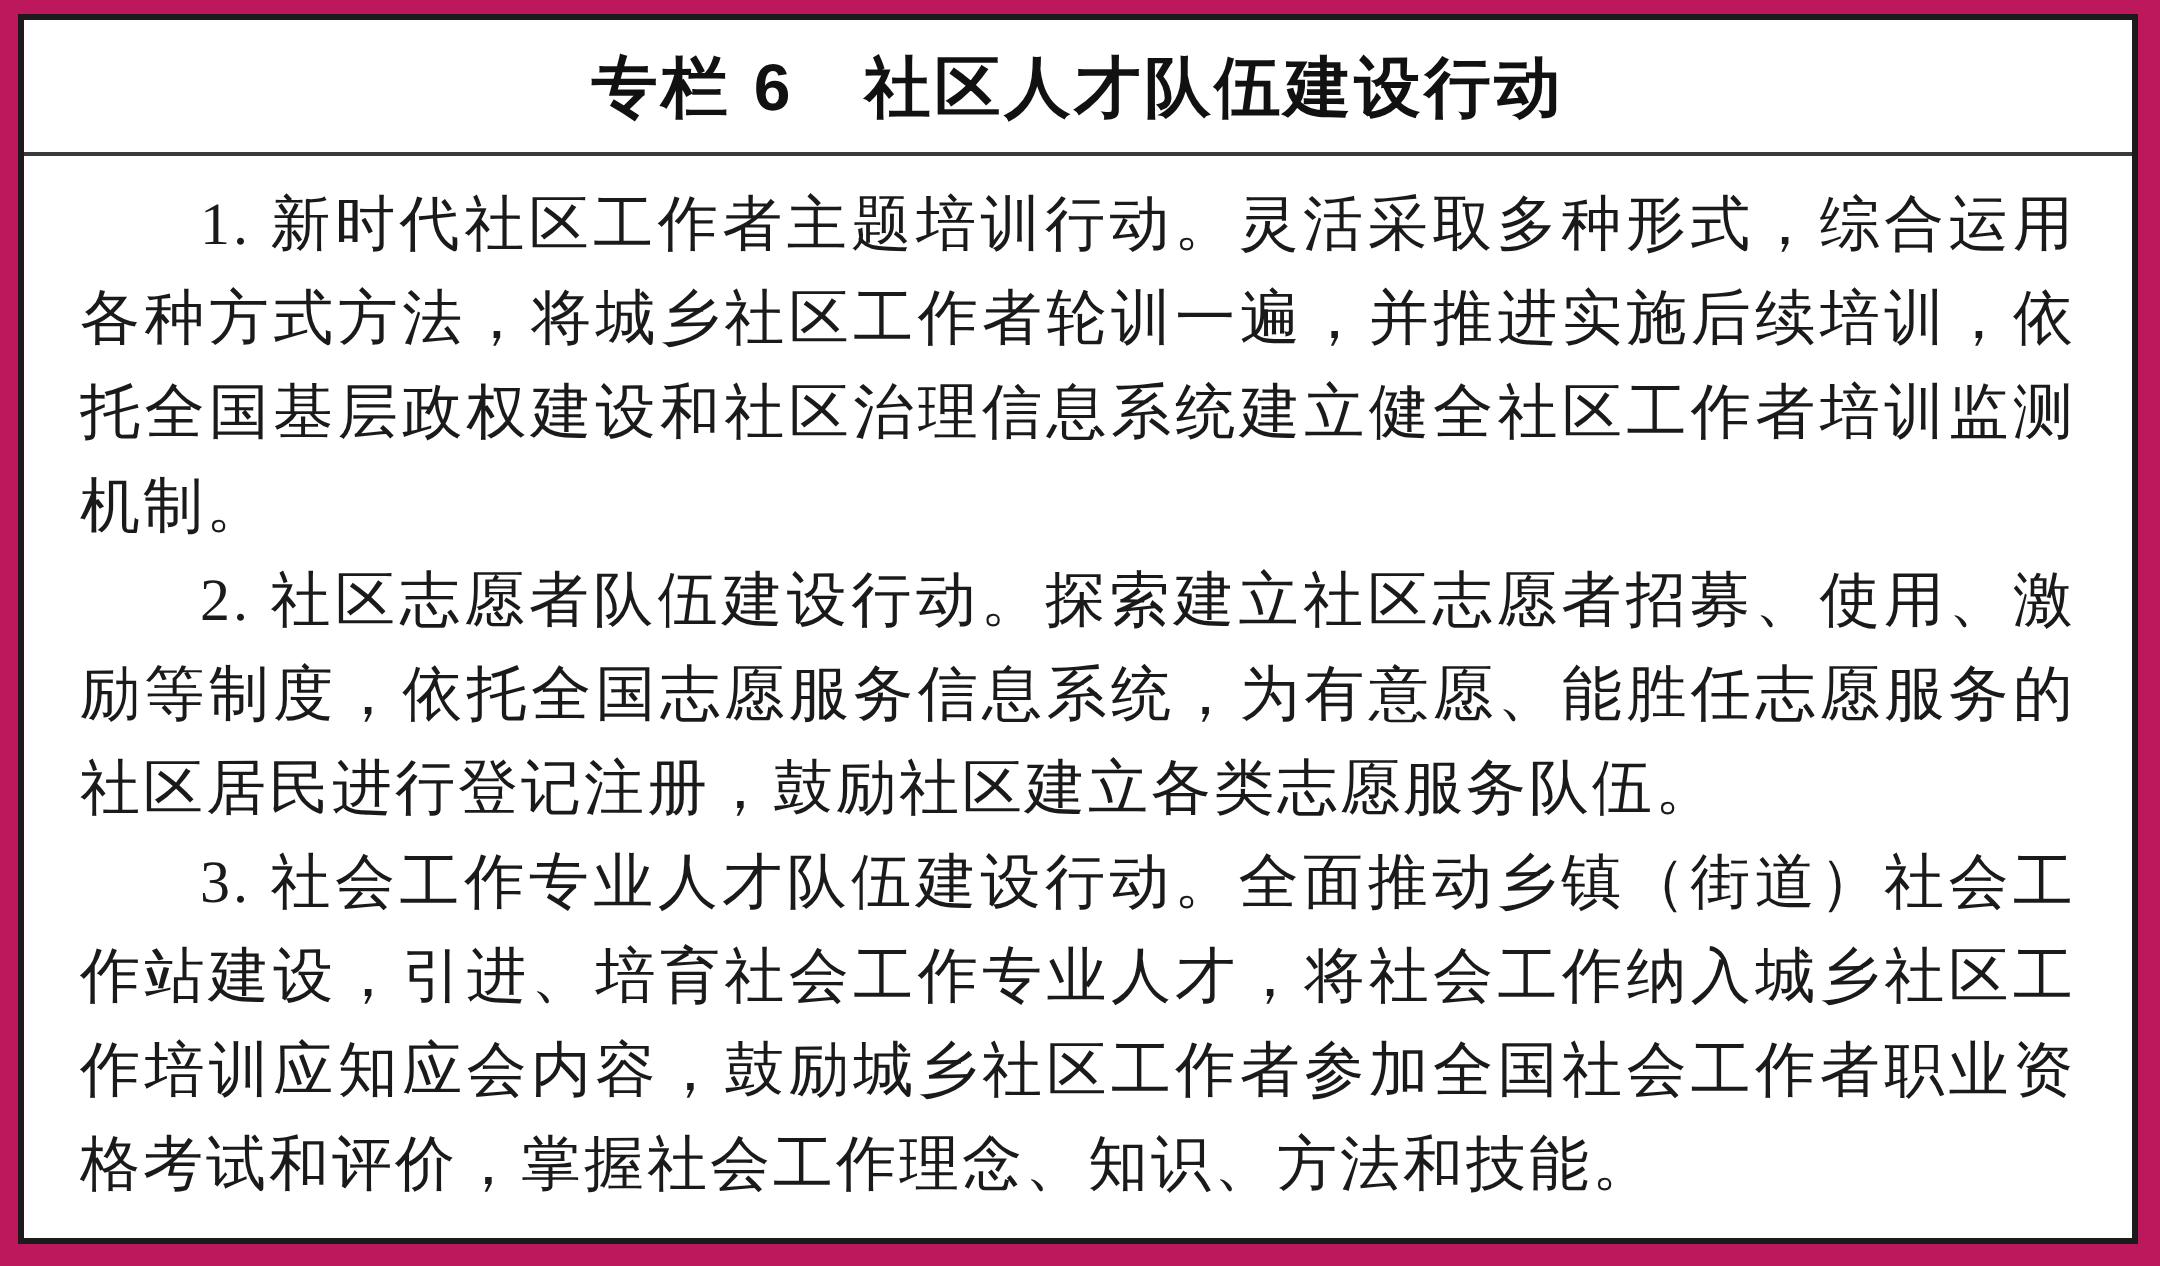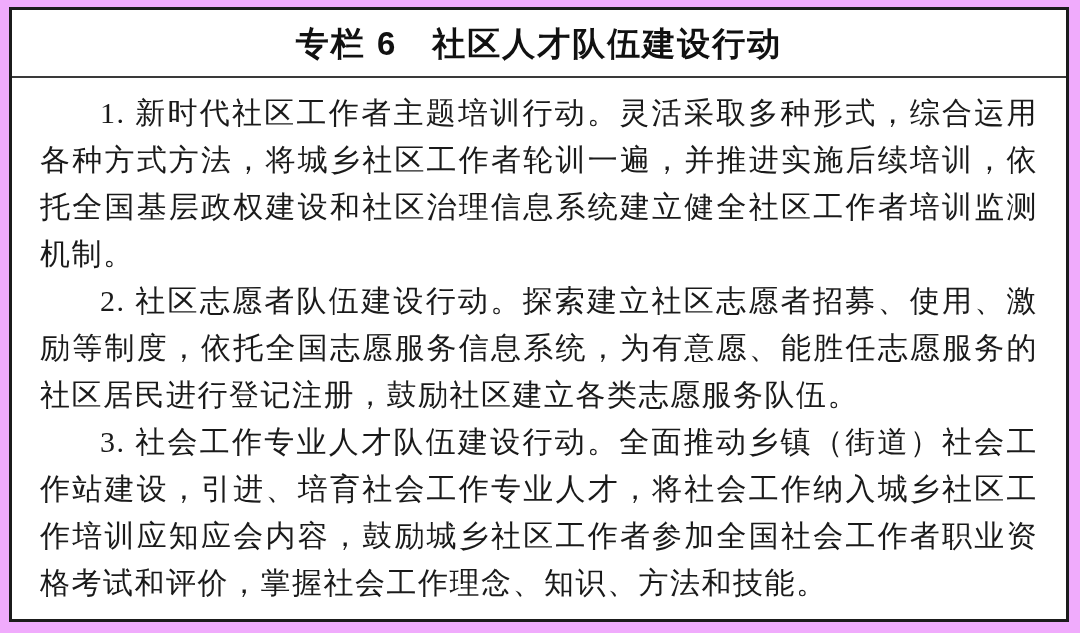--- a/index.html
+++ b/index.html
@@ -4,21 +4,21 @@
 <style>
   html, body {
     margin: 0;
     padding: 0;
     background: #ffffff;
   }
   .page {
     position: relative;
     width: 1080px;
     height: 633px;
-    background: #f0abfc;
+    background: #be185d;
     overflow: hidden;
   }
   .panel {
     position: absolute;
     left: 9px;
     top: 7px;
     width: 1060px;
     height: 615px;
     box-sizing: border-box;
     border: 3px solid #1b1b1b;

